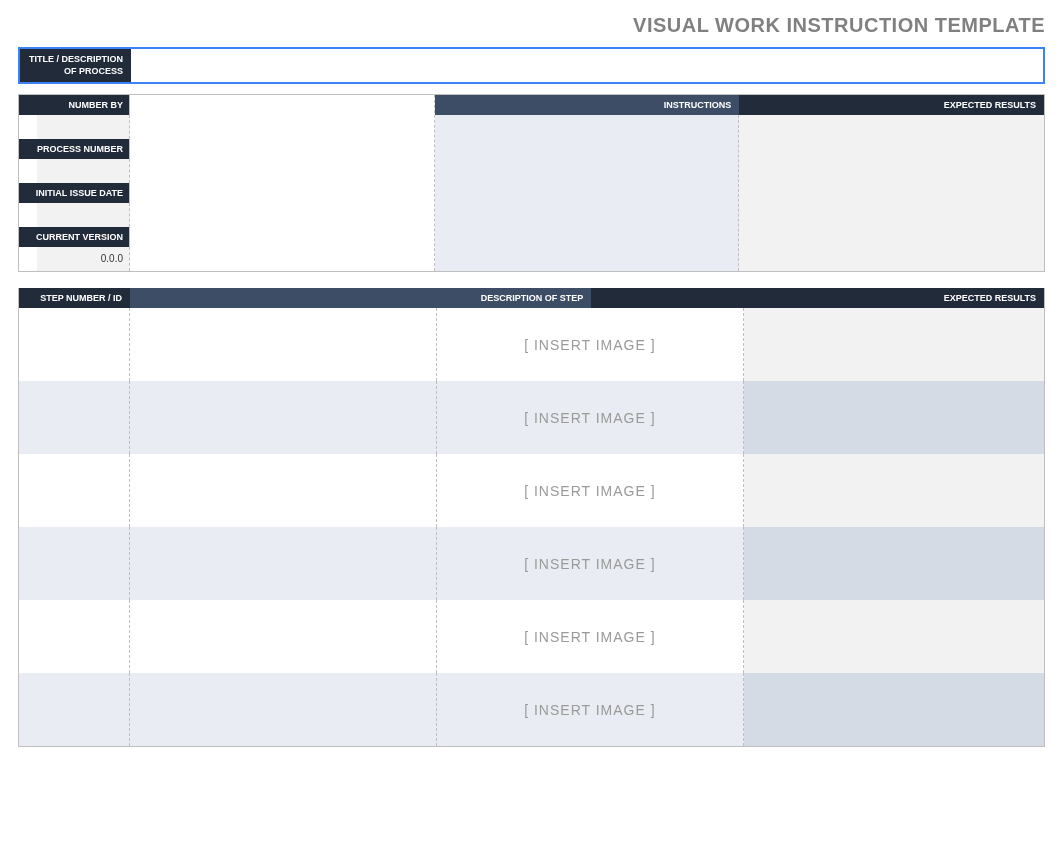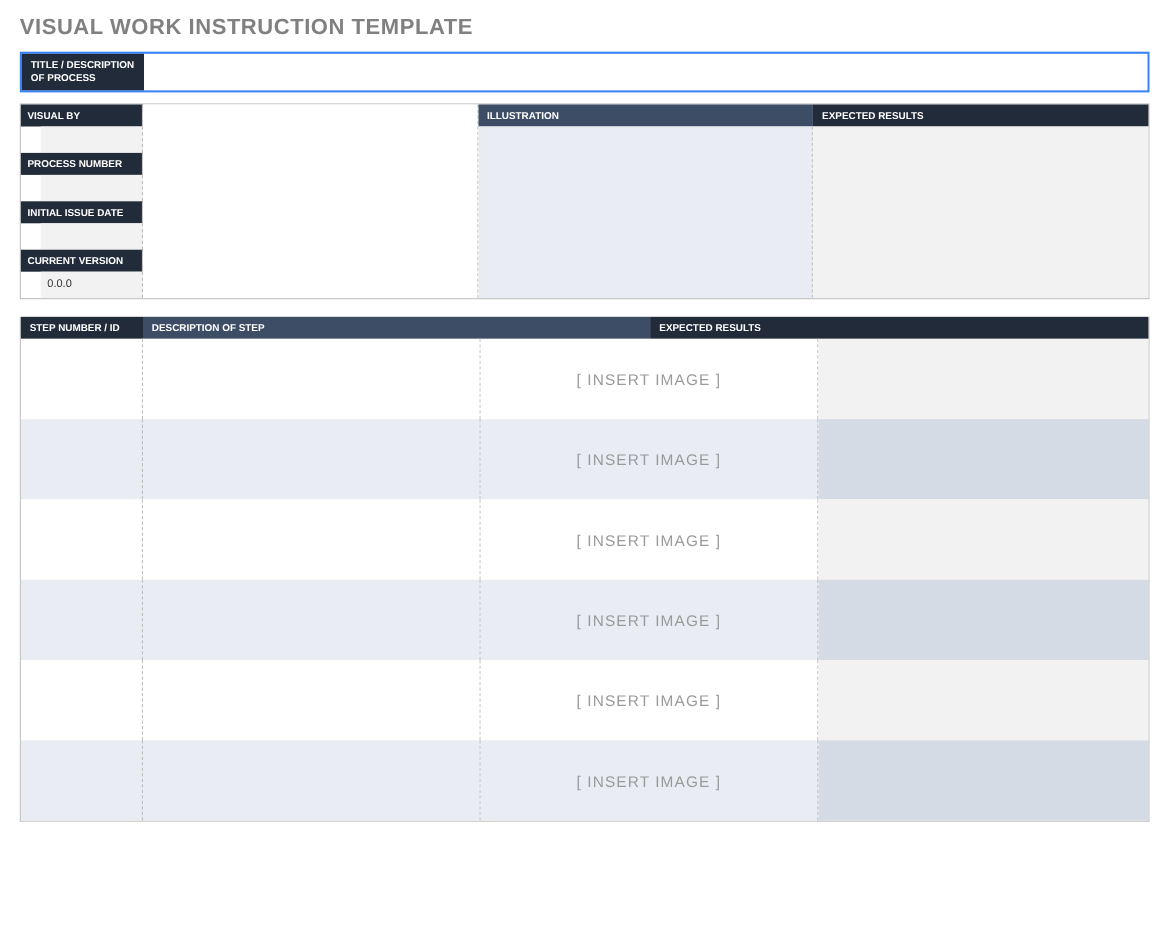--- a/index.html
+++ b/index.html
@@ -1,15 +1,15 @@
 <!DOCTYPE html>
 <html><head>
 <meta charset="utf-8">
 <style>
-  * { box-sizing: border-box; }
+  * { box-sizing: border-box; text-align: right; }
   body {
     margin: 0;
     padding: 14px 18px;
     font-family: "Century Gothic", "Avant Garde", Arial, sans-serif;
     background: #fff;
     color: #333;
     width: 1063px;
   }
   .page-title {
     font-size: 20px;
@@ -133,34 +133,34 @@
 
 <h1 class="page-title">VISUAL WORK INSTRUCTION TEMPLATE</h1>
 
 <div class="title-row">
   <div class="title-label">TITLE / DESCRIPTION OF  PROCESS</div>
   <div class="title-input"></div>
 </div>
 
 <div class="info-table">
   <div class="info-left">
-    <div class="hdr">VISUAL BY</div>
+    <div class="hdr">NUMBER BY</div>
     <div class="cell"></div>
     <div class="hdr">PROCESS NUMBER</div>
     <div class="cell"></div>
     <div class="hdr">INITIAL ISSUE DATE</div>
     <div class="cell"></div>
     <div class="hdr">CURRENT VERSION</div>
     <div class="cell">0.0.0</div>
   </div>
   <div class="info-col obj">
     <div class="body"></div>
   </div>
   <div class="info-col pre">
-    <div class="hdr">ILLUSTRATION</div>
+    <div class="hdr">INSTRUCTIONS</div>
     <div class="body"></div>
   </div>
   <div class="info-col exp">
     <div class="hdr">EXPECTED RESULTS</div>
     <div class="body"></div>
   </div>
 </div>
 
 <div class="steps">
   <div class="steps-header">

